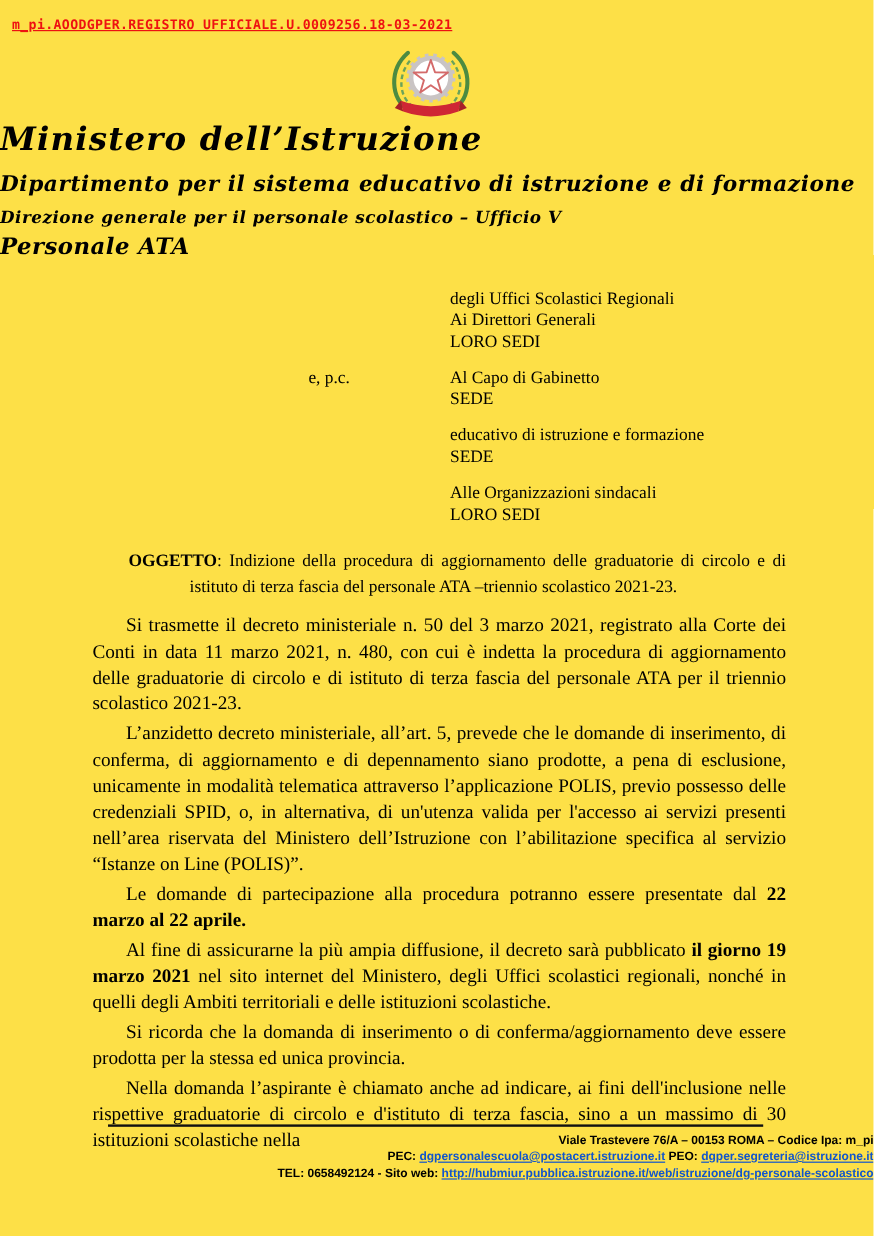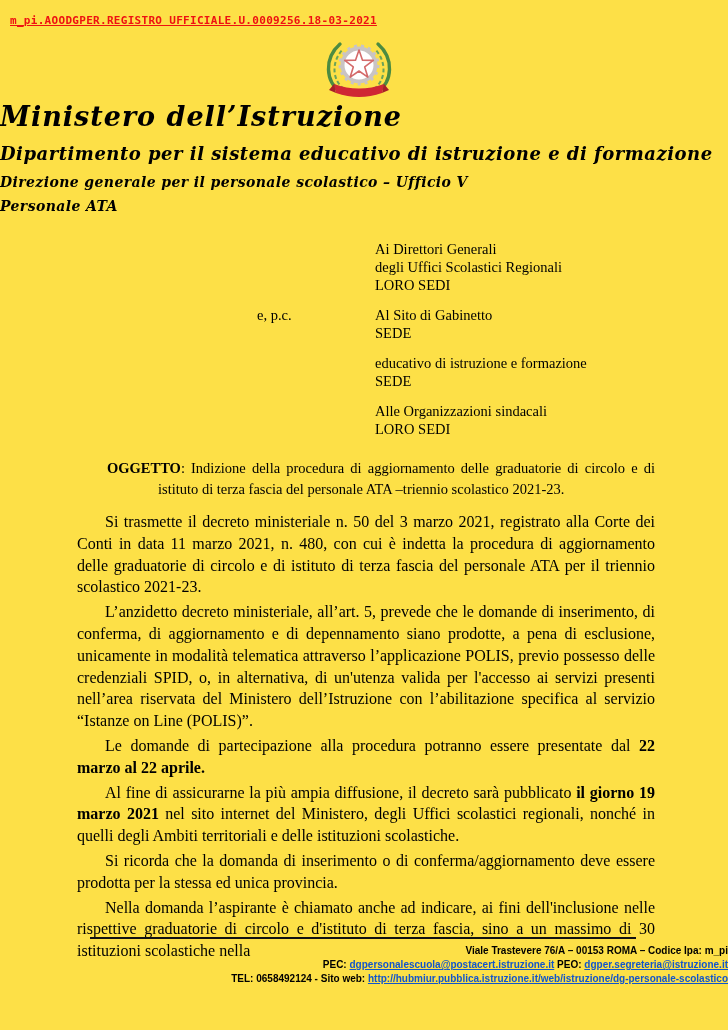--- a/index.html
+++ b/index.html
@@ -47,21 +47,21 @@
   }
   .directorate{
     font-family:"DejaVu Serif", serif;
     font-style:italic;font-weight:bold;
     font-size:14px;line-height:17px;
     margin-bottom:7px;letter-spacing:.4px;
   }
   .office{
     font-family:"DejaVu Serif", serif;
     font-style:italic;font-weight:bold;
-    font-size:14px;line-height:17px;letter-spacing:.4px;
+    font-size:19px;line-height:17px;letter-spacing:.4px;
   }
   .recipients{
     position:absolute;top:240px;left:375px;
     font-size:14.5px;line-height:18px;
   }
   .recipient-block{margin-bottom:12px;position:relative}
   .cc-label{position:absolute;left:-118px;top:0;white-space:nowrap}
   .subject{
     position:absolute;top:458px;left:158px;right:73px;
     font-size:14.5px;line-height:20.5px;
@@ -117,27 +117,27 @@
       <path d="M69 48 L74 54 L67 57 Z" fill="#a81f28"></path>
     </svg>
     <div class="ministry">Ministero dell’Istruzione</div>
     <div class="department">Dipartimento per il sistema educativo di istruzione e di formazione</div>
     <div class="directorate">Direzione generale per il personale scolastico – Ufficio V</div>
     <div class="office">Personale ATA</div>
   </div>
 
   <div class="recipients">
     <div class="recipient-block">
+      <div>degli Uffici Scolastici Regionali</div>
       <div>Ai Direttori Generali</div>
-      <div>degli Uffici Scolastici Regionali</div>
       <div>LORO SEDI</div>
     </div>
     <div class="recipient-block">
       <span class="cc-label">e, p.c.</span>
-      <div>Al Sito di Gabinetto</div>
+      <div>Al Capo di Gabinetto</div>
       <div>SEDE</div>
     </div>
     <div class="recipient-block">
       <div>educativo di istruzione e formazione</div>
       <div>SEDE</div>
     </div>
     <div class="recipient-block">
       <div>Alle Organizzazioni sindacali</div>
       <div>LORO SEDI</div>
     </div>

